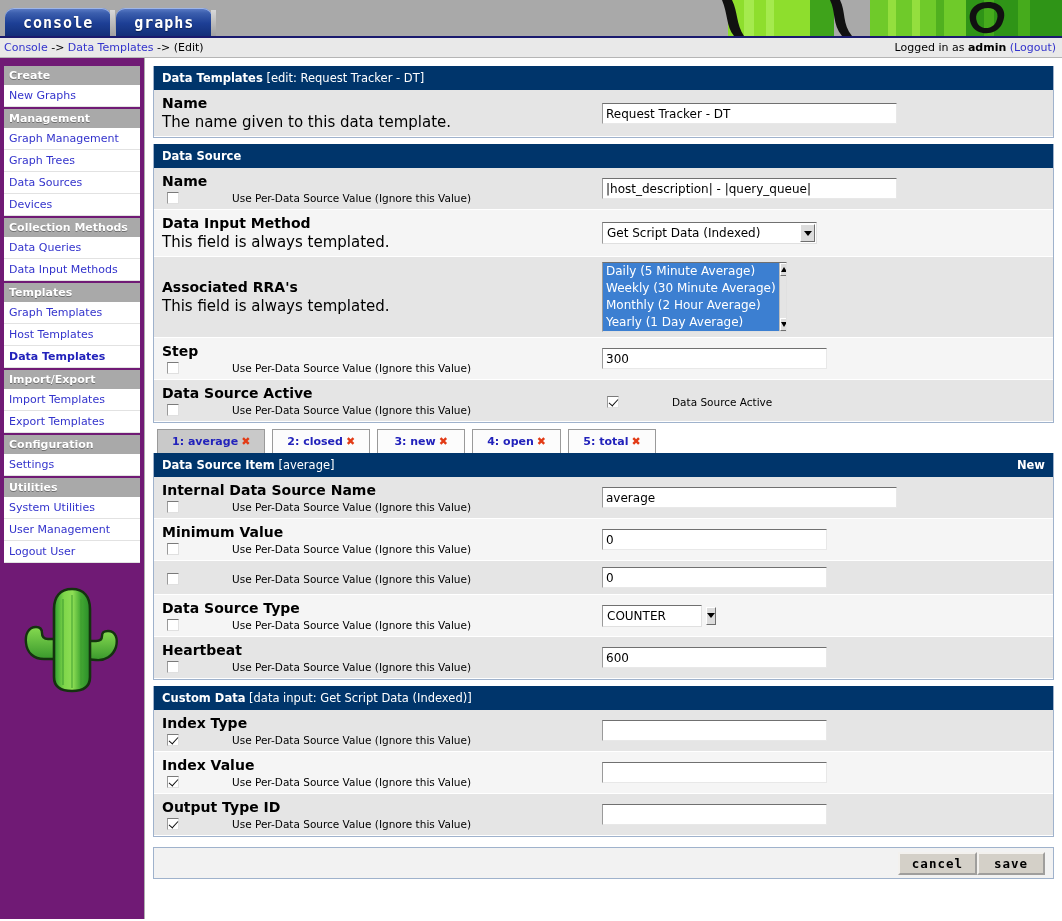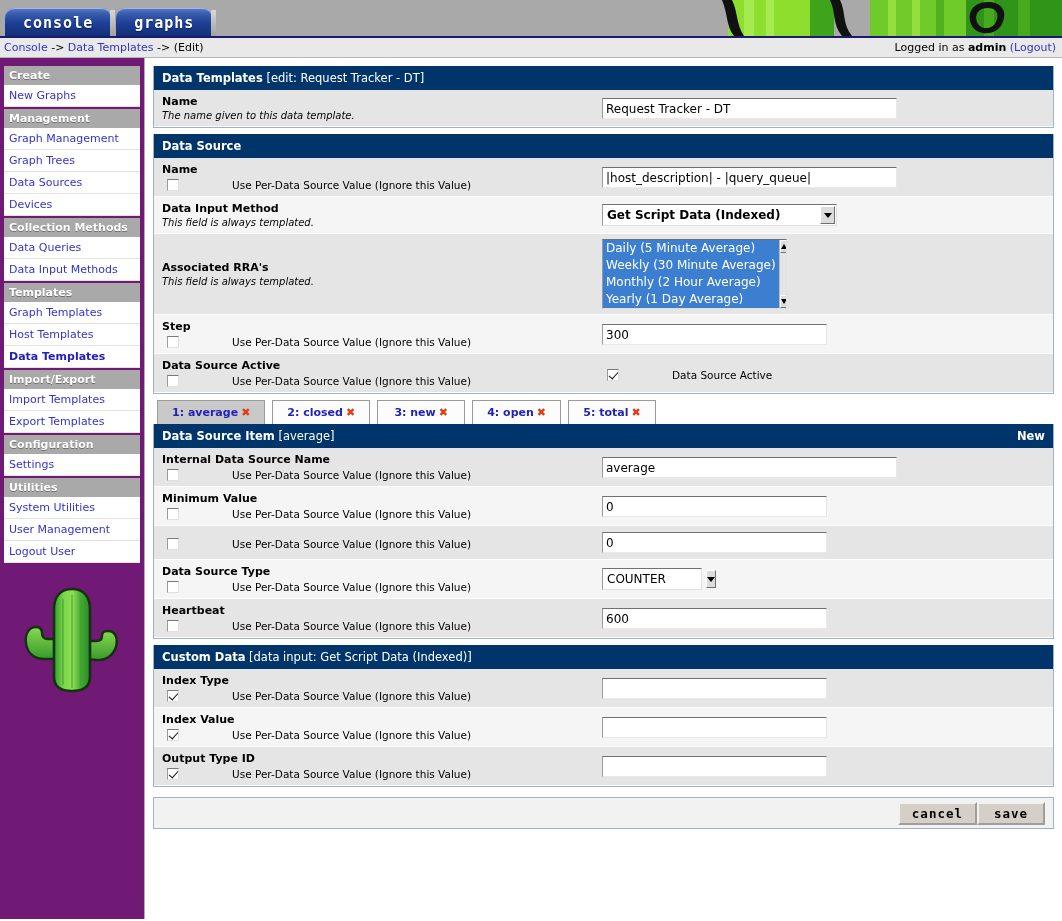--- a/index.html
+++ b/index.html
@@ -137,22 +137,22 @@
   .frow {
     display: flex;
     align-items: center;
     min-height: 34px;
     padding: 5px 0 5px 8px;
     border-bottom: 1px solid #ffffff;
   }
   .frow.odd  { background: #e5e5e5; }
   .frow.even { background: #f5f5f5; }
   .fleft { width: 440px; min-width: 440px; }
-  .flabel { font-weight: bold; font-size: 11px; color: #000; display: block; }
-  .fhint  { font-size: 10px; color: #000; font-style: italic; display: block; margin-top: 2px; }
+  .flabel { font-weight: bold; font-size: 14px; color: #000; display: block; }
+  .fhint  { font-size: 15px; color: #000; display: block; margin-top: 2px; }
   .fchk { display: flex; align-items: center; margin-top: 3px; gap: 48px; }
   .fchk span { font-size: 10.5px; margin-left: 5px; }
   .fright { flex: 1; display: flex; align-items: flex-end; }
 
   
   .txt {
     height: 21px;
     background: #ffffff;
     border: 1px solid #ffffff;
     border-top-color: #707070;
@@ -469,21 +469,21 @@
             <div class="fright">
               <div class="txt w295">|host_description| - |query_queue|</div>
             </div>
           </div>
           <div class="frow even">
             <div class="fleft">
               <span class="flabel">Data Input Method</span>
               <span class="fhint">This field is always templated.</span>
             </div>
             <div class="fright">
-              <div class="sel-box" style="width: 235px; font-weight: bold;">
+              <div class="sel-box" style="width: 215px;">
                 <span>Get Script Data (Indexed)</span>
                 <span class="sel-arrow">
                   <i></i>
                 </span>
               </div>
             </div>
           </div>
           <div class="frow odd">
             <div class="fleft">
               <span class="flabel">Associated RRA's</span>

